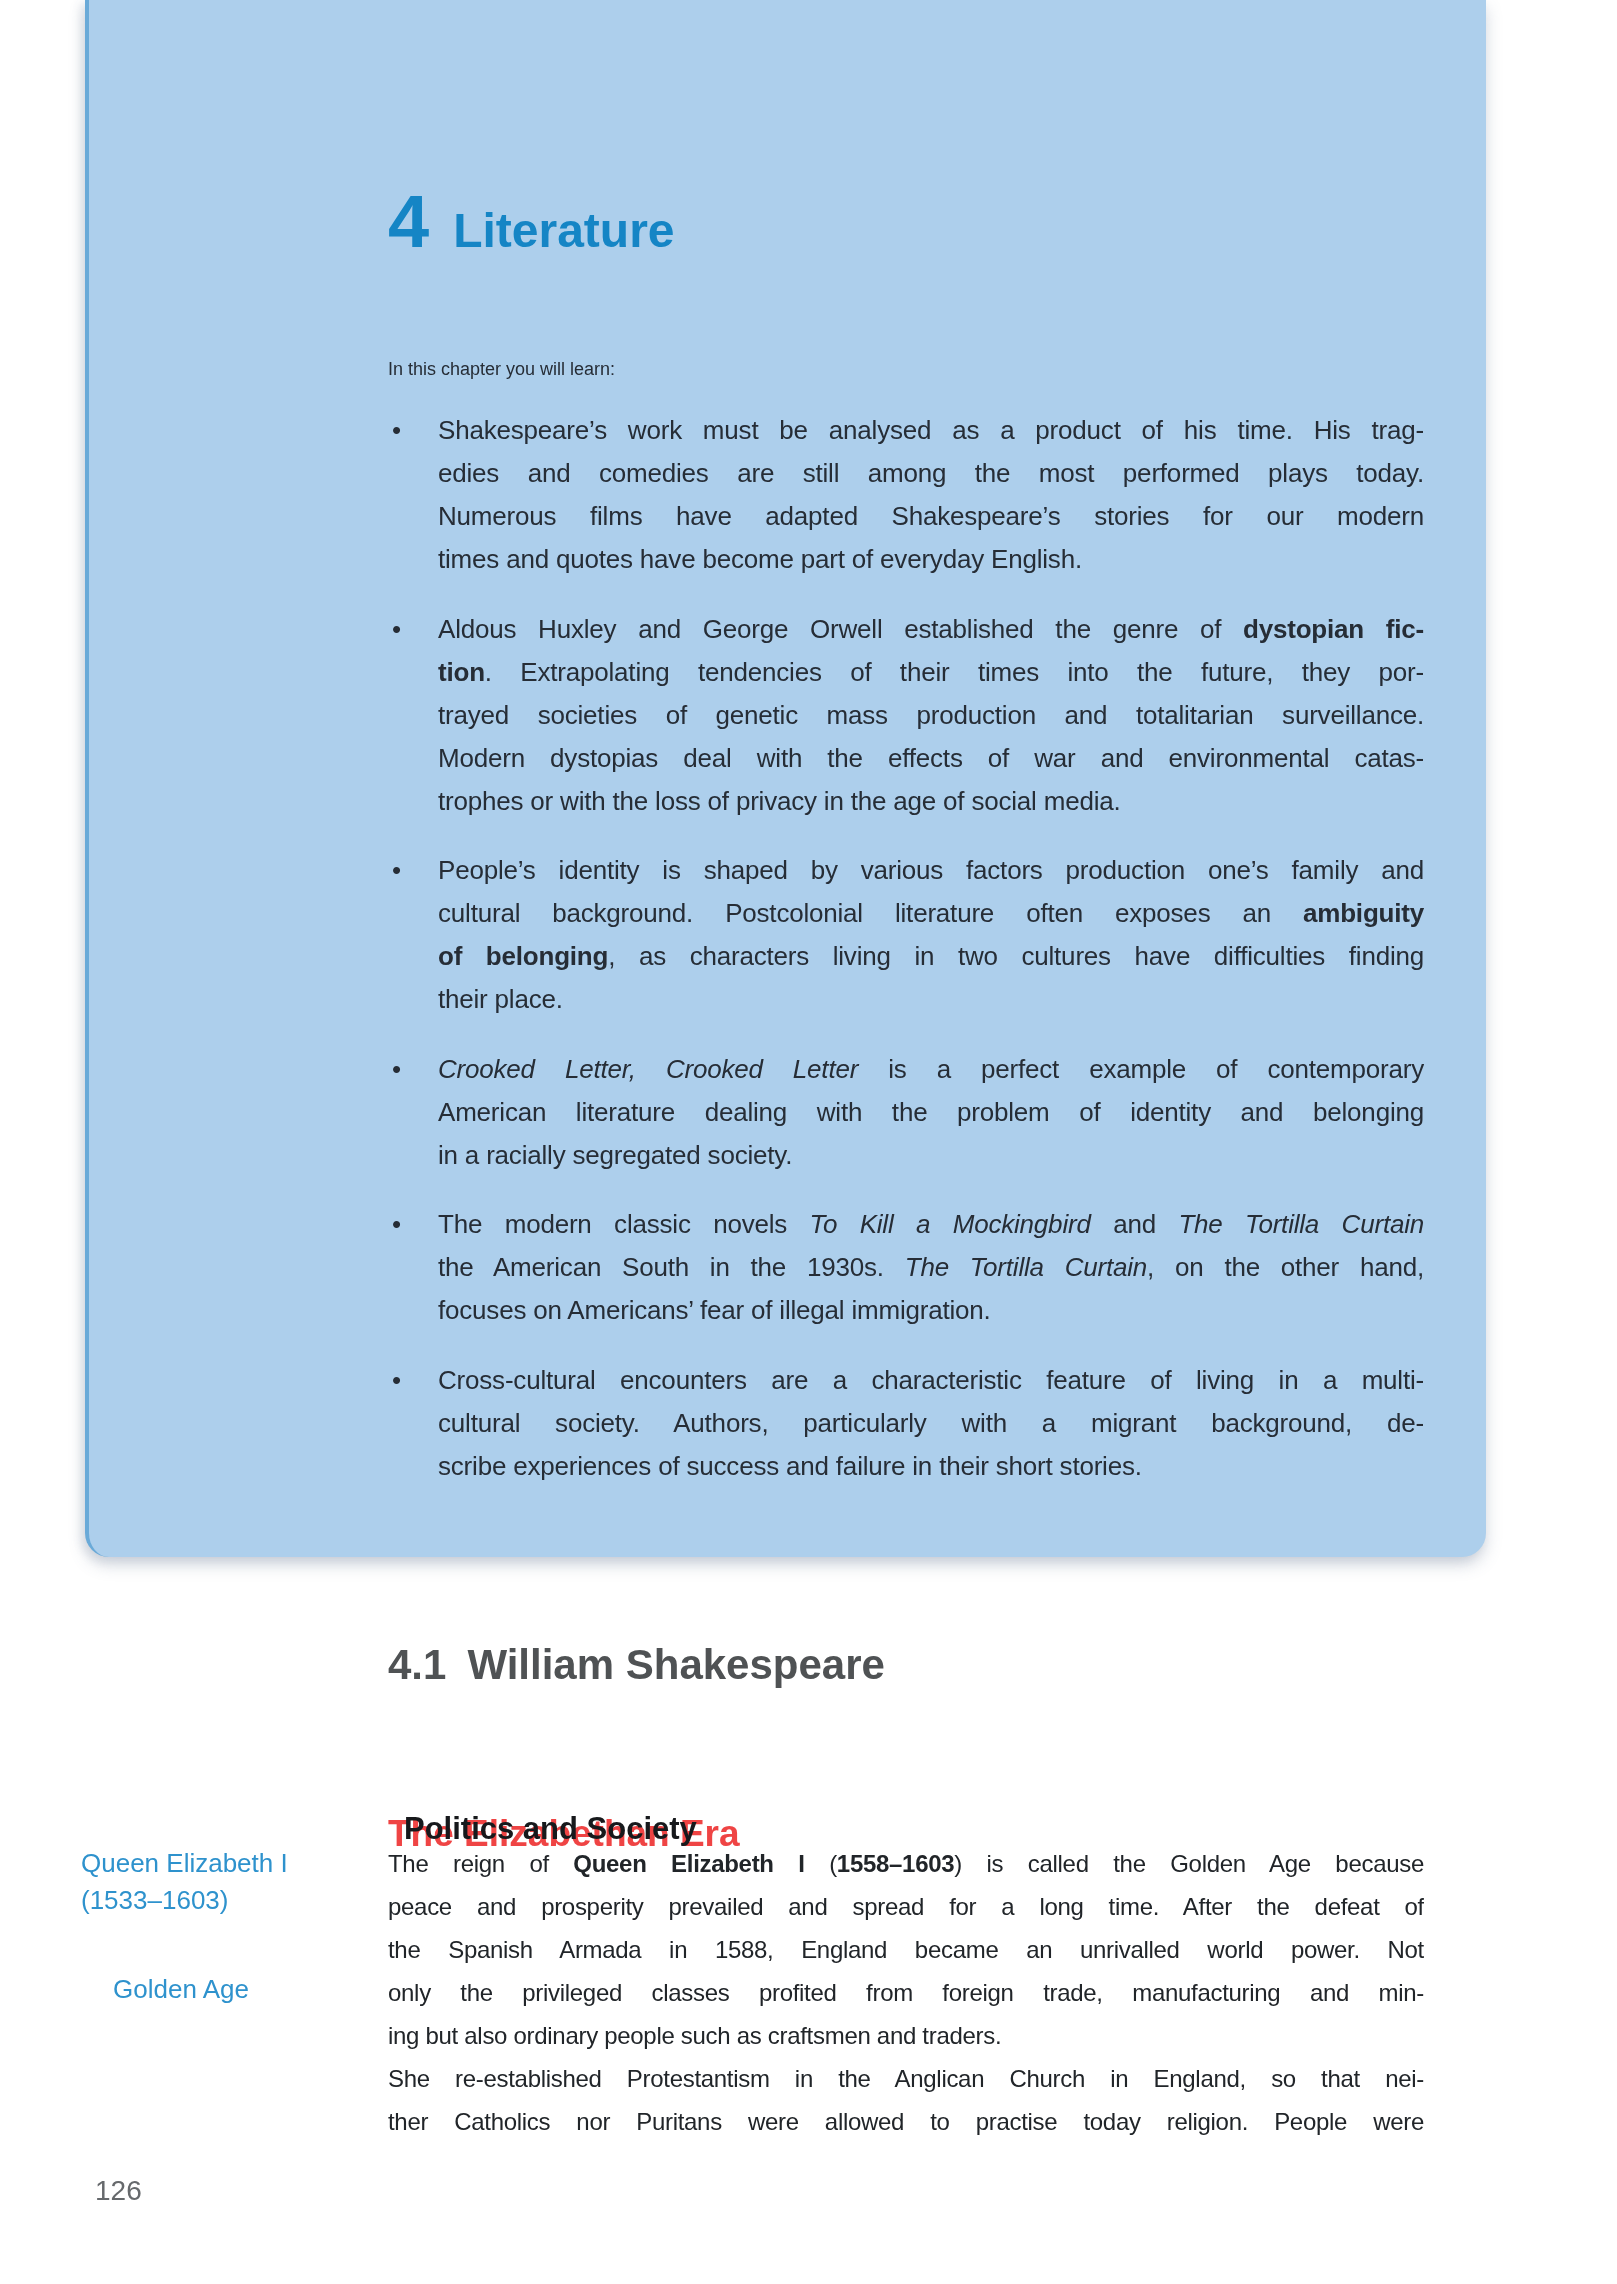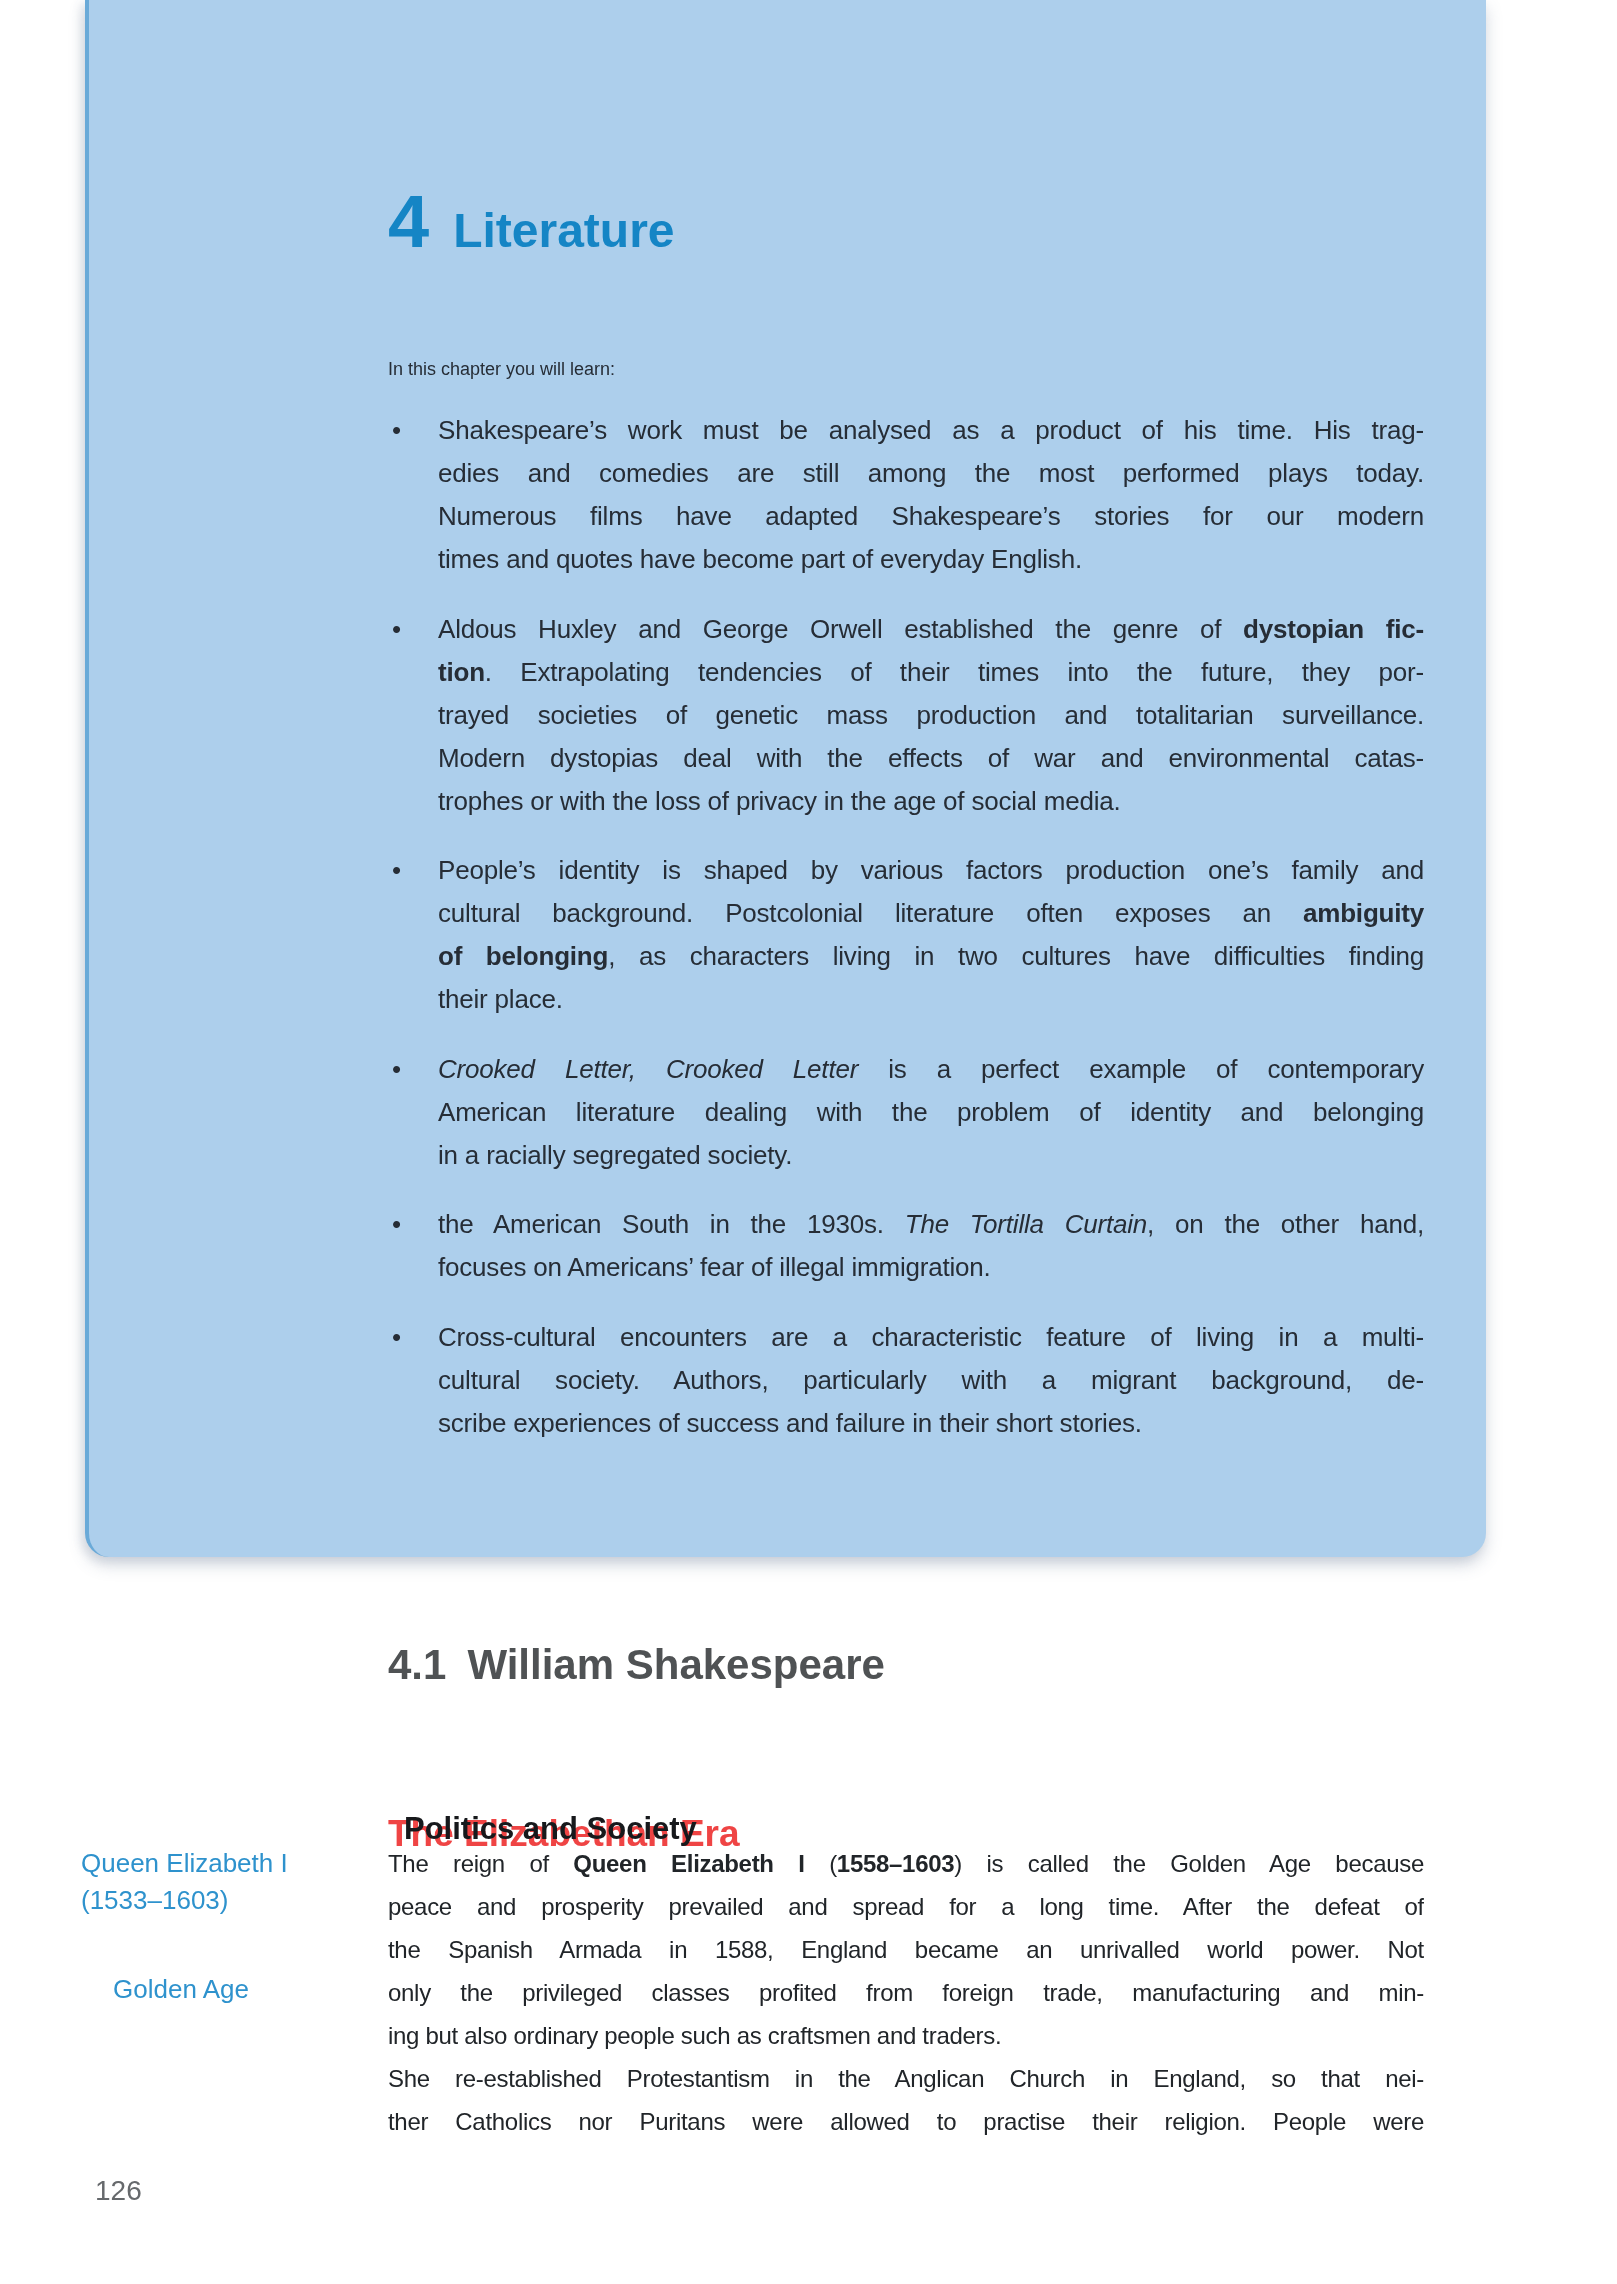--- a/index.html
+++ b/index.html
@@ -122,20 +122,21 @@
       <span class="dot">•</span>
       <div>
         <div class="jline"><span class="i">Crooked Letter, Crooked Letter</span><span> is a perfect example of contemporary</span></div>
         <div class="jline"><span>American literature dealing with the problem of identity and belonging</span></div>
         <div class="jline end"><span>in a racially segregated society.</span></div>
       </div>
     </div>
     <div class="bullet">
       <span class="dot">•</span>
       <div>
+        <div class="jline"><span>The modern classic novels </span><span class="i">To Kill a Mockingbird</span><span> and </span><span class="i">The Tortilla Curtain</span></div>
         <div class="jline"><span>the American South in the 1930s. </span><span class="i">The Tortilla Curtain</span><span>, on the other hand,</span></div>
         <div class="jline end"><span>focuses on Americans’ fear of illegal immigration.</span></div>
       </div>
     </div>
     <div class="bullet">
       <span class="dot">•</span>
       <div>
         <div class="jline"><span>Cross-cultural encounters are a characteristic feature of living in a multi-</span></div>
         <div class="jline"><span>cultural society. Authors, particularly with a migrant background, de-</span></div>
         <div class="jline end"><span>scribe experiences of success and failure in their short stories.</span></div>
@@ -152,21 +153,21 @@
 
 <div class="topic-heading">Politics and Society</div>
 
 <div class="body-paragraph">
     <div class="jline"><span>The reign of </span><span class="b">Queen Elizabeth I</span><span> (</span><span class="b">1558–1603</span><span>) is called the Golden Age because</span></div>
     <div class="jline"><span>peace and prosperity prevailed and spread for a long time. After the defeat of</span></div>
     <div class="jline"><span>the Spanish Armada in 1588, England became an unrivalled world power. Not</span></div>
     <div class="jline"><span>only the privileged classes profited from foreign trade, manufacturing and min-</span></div>
     <div class="jline end"><span>ing but also ordinary people such as craftsmen and traders.</span></div>
     <div class="jline"><span>She re-established Protestantism in the Anglican Church in England, so that nei-</span></div>
-    <div class="jline"><span>ther Catholics nor Puritans were allowed to practise their religion. People were</span></div>
+    <div class="jline"><span>ther Catholics nor Puritans were allowed to practise today religion. People were</span></div>
   </div>
 
 <div class="margin-note n1">
     <div>Queen Elizabeth I</div>
     <div>(1533–1603)</div>
   </div>
 <div class="margin-note n2">
     <div>Golden Age</div>
   </div>
 

